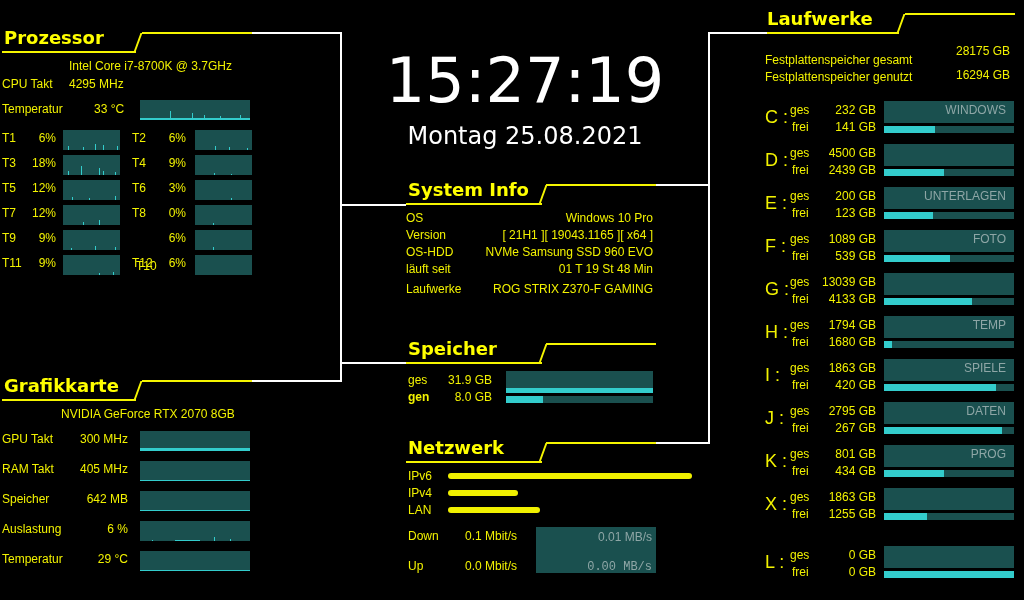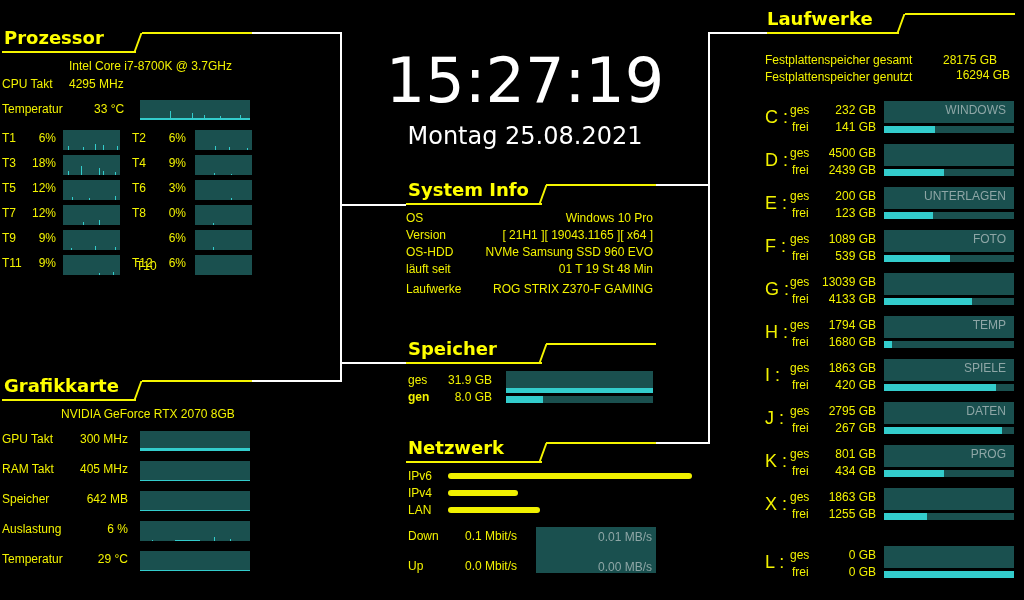--- a/index.html
+++ b/index.html
@@ -231,33 +231,33 @@
   <div class="abs" style="left:448px;top:507px;width:92px;height:6px;background:#f0f000;border-radius:3px;"></div>
 
   <div class="abs txt" style="left:408px;top:529px;">Down</div>
   <div class="abs txt" style="left:465px;top:529px;">0.1 Mbit/s</div>
   <div class="graph" style="left:536px;top:527px;width:120px;height:36px;">
     <div class="abs" style="right:4px;top:3px;font-size:12px;color:#8ea6a6;">0.01 MB/s</div>
     </div>
 
   <div class="abs txt" style="left:408px;top:559px;">Up</div>
   <div class="abs txt" style="left:465px;top:559px;">0.0 Mbit/s</div>
-  <div class="graph" style="left:536px;top:557px;width:120px;height:16px;">
+  <div class="graph" style="left:536px;top:557px;width:120px;height:16px;font-family:Liberation Mono, monospace;">
     <div class="abs" style="right:4px;top:3px;font-size:12px;color:#8ea6a6;">0.00 MB/s</div>
     </div>
 </div>
 
 <div>
   <div class="abs title" style="left:767px;top:9px;">Laufwerke</div>
   <div class="hline" style="left:767px;top:32px;width:132px;"></div>
   <div class="slash" style="left:900px;top:14px;height:19px;"></div>
   <div class="hline" style="left:905px;top:13px;width:110px;"></div>
 
   <div class="abs txt" style="left:765px;top:53px;">Festplattenspeicher gesamt</div>
-  <div class="abs txt right" style="left:930px;top:53px;width:80px;text-align:center;">28175 GB</div>
+  <div class="abs txt right" style="left:930px;top:44px;width:80px;">28175 GB</div>
   <div class="abs txt" style="left:765px;top:70px;">Festplattenspeicher genutzt</div>
   <div class="abs txt right" style="left:930px;top:68px;width:80px;">16294 GB</div>
 
   <div id="drive-list">
       <div>
         <div class="abs drv-letter" style="left:765px;top:107px;">C :</div>
         <div class="abs txt" style="left:790px;top:103px;">ges</div>
         <div class="abs txt right" style="left:816px;top:103px;width:60px;">232 GB</div>
         <div class="abs txt" style="left:792px;top:120px;">frei</div>
         <div class="abs txt right" style="left:816px;top:120px;width:60px;">141 GB</div>

